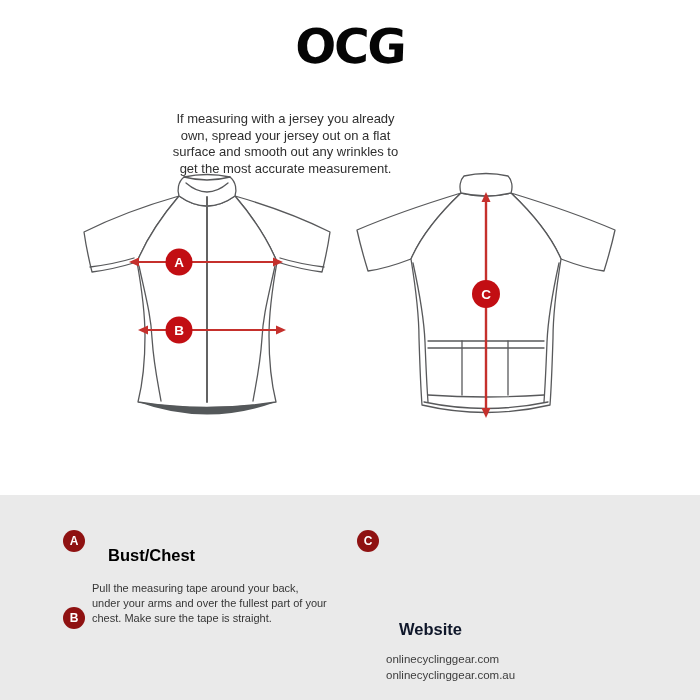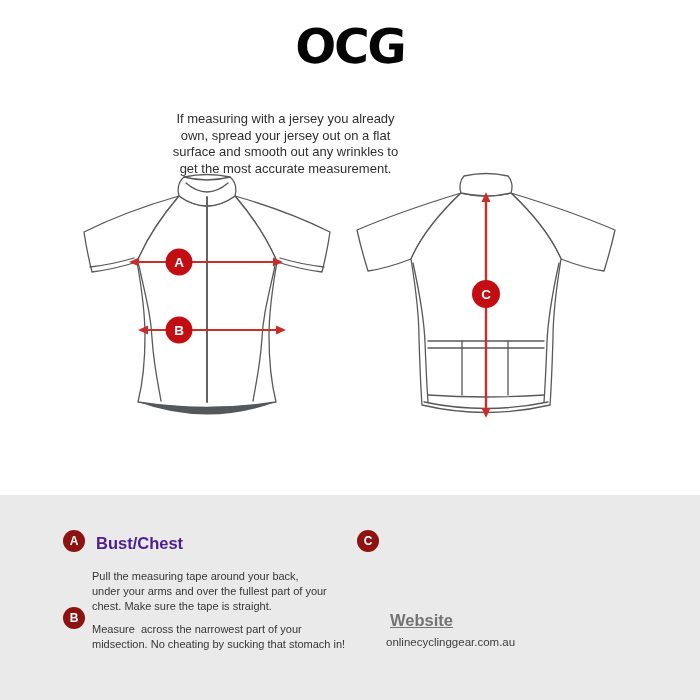--- a/index.html
+++ b/index.html
@@ -29,32 +29,32 @@
     background:#eaeaea;
   }
   .legend-item{position:absolute;display:flex;align-items:flex-start;}
   .legend-badge{
     flex:0 0 auto;width:22px;height:22px;border-radius:50%;
     background:#8f1212;color:#ffffff;
     font-size:12px;font-weight:bold;line-height:22px;text-align:center;
     margin-right:7px;margin-top:1px;
   }
   .legend-text h3{
-    margin:4px;font-size:16.5px;font-weight:bold;color:#4c1d95;line-height:20px;
+    margin:16px;font-size:16.5px;font-weight:bold;color:#000000;line-height:20px;
   }
   .legend-text p{
     margin:16px 0 0 0;font-size:11px;line-height:15px;color:#363636;
     white-space:pre-wrap;
   }
   .website-block{position:absolute;}
   .website-block h3{
-    margin:4px;font-size:16.5px;font-weight:bold;color:#737373;line-height:20px;text-decoration:underline;
+    margin:13px;font-size:16.5px;font-weight:bold;color:#0f172a;line-height:20px;
   }
   .website-block .url{
-    font-size:11.5px;line-height:14px;color:#3d3d3d;margin-top:16px;
+    font-size:11.5px;line-height:14px;color:#3d3d3d;margin-top:2px;
   }
   .website-block .url:first-of-type{margin-top:5px;}
 </style>
 </head>
 <body>
 
 <div class="logo">OCG</div>
 
 <div class="intro">If measuring with a jersey you already
 own, spread your jersey out on a flat
@@ -155,27 +155,26 @@
     <h3>Bust/Chest</h3>
     <p>Pull the measuring tape around your back,
 under your arms and over the fullest part of your
 chest. Make sure the tape is straight.</p>
   </div>
 </div>
 
 <div class="legend-item" style="left:63px;top:606px;width:310px;">
   <span class="legend-badge">B</span>
   <div class="legend-text">
-    <p>Measure  across the narrowest part of your
-midsection. No cheating by sucking that stomach in!</p>
   </div>
 </div>
 
 <div class="legend-item" style="left:357px;top:529px;width:310px;">
   <span class="legend-badge">C</span>
   <div class="legend-text">
   </div>
 </div>
 
 <div class="website-block" style="left:386px;top:606px;width:260px;">
   <h3>Website</h3>
+  <div class="url">onlinecyclinggear.com</div>
   <div class="url">onlinecyclinggear.com.au</div>
 </div>
 
 </body></html>

